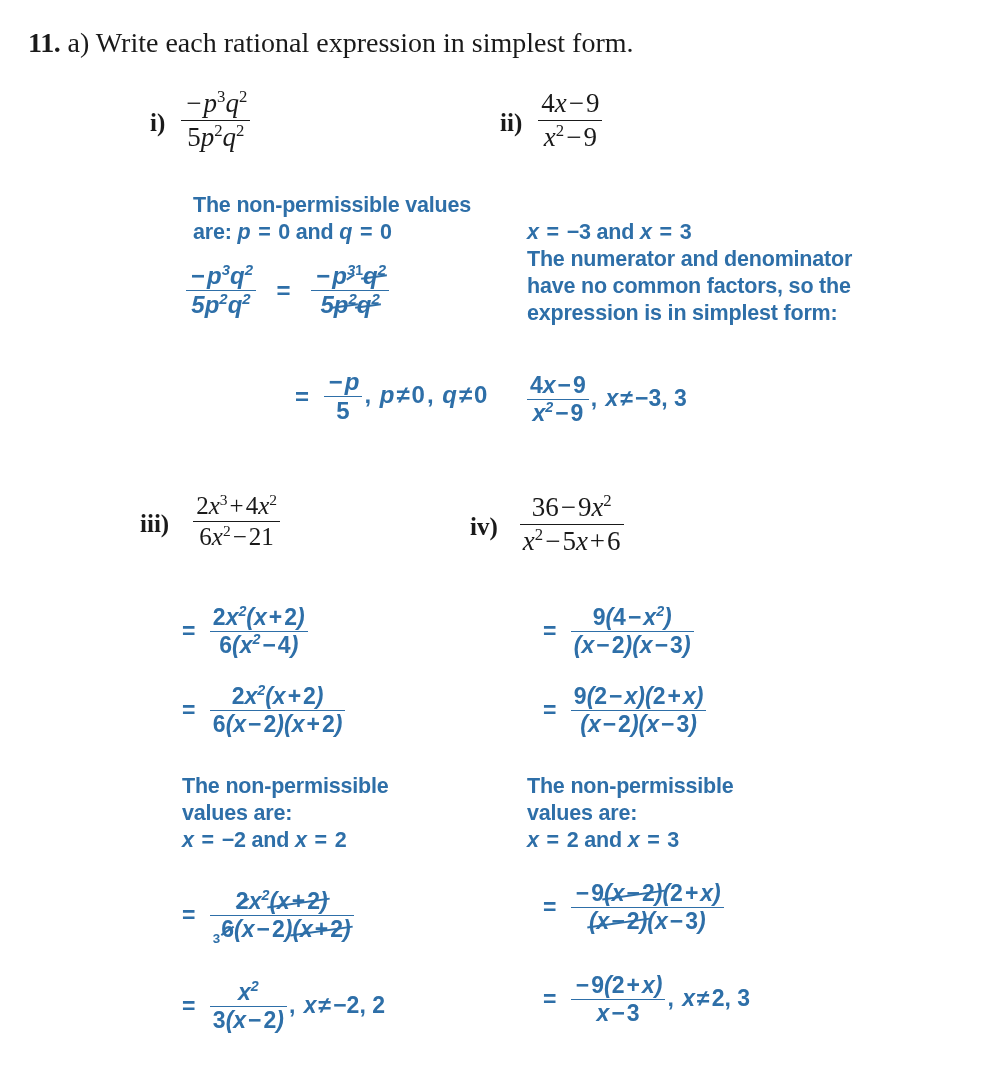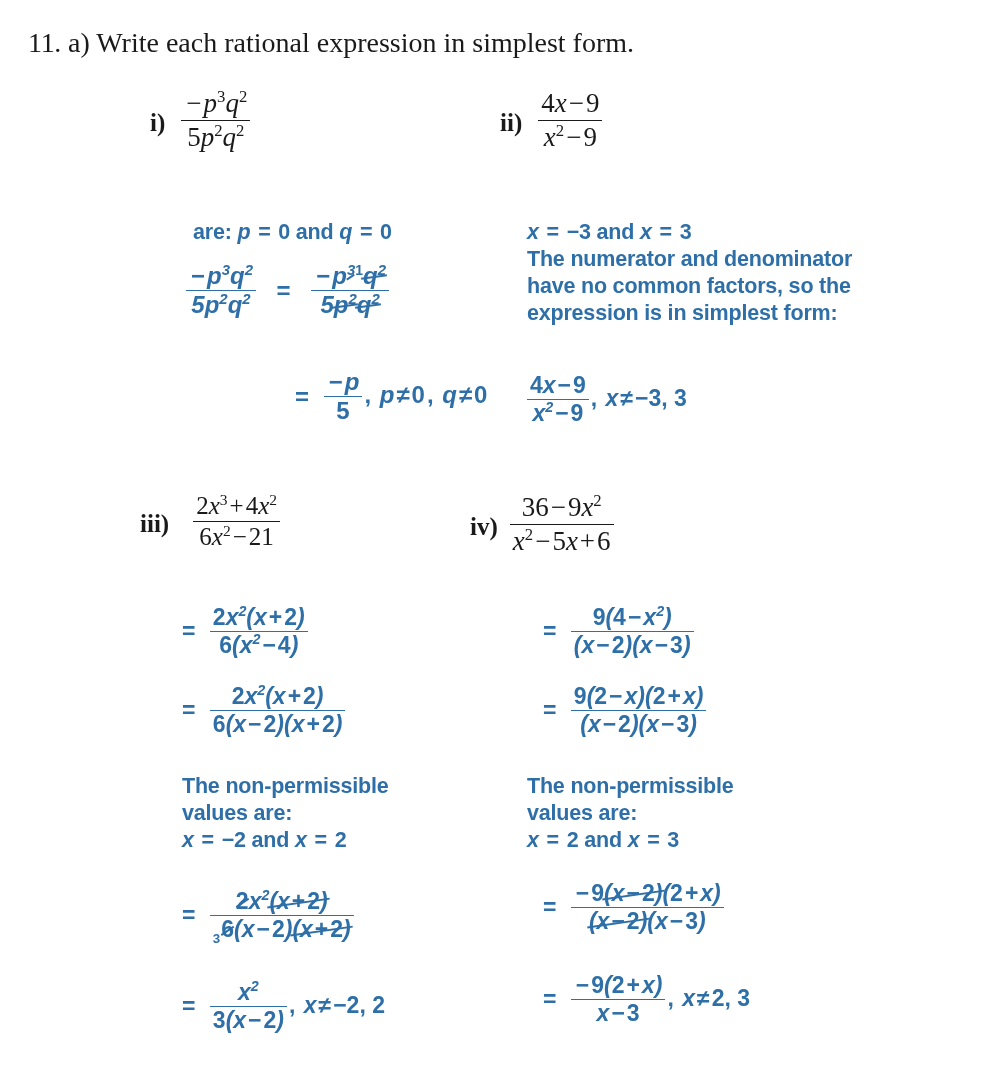--- a/index.html
+++ b/index.html
@@ -19,21 +19,21 @@
   
   .q-header {
     position: absolute;
     left: 28px;
     top: 26px;
     font-size: 28px;
     line-height: 1.2;
     white-space: nowrap;
   }
   .q-num {
-    font-weight: normal;
+    font-weight: bold;
     letter-spacing: -0.3px;
     margin-top: 30px;
   }
   .q-part {
     font-weight: normal;
     text-align: right;
   }
 
   
   .prob {
@@ -155,21 +155,21 @@
   <span class="roman">i)</span>
   <span class="mblack" style="font-size:27px; margin-left:12px;">
     <span class="frac">
       <span class="num"><span class="op">−</span>p<span class="sup supn">3</span>q<span class="sup supn">2</span></span>
       <span class="den"><span class="num-lit">5</span>p<span class="sup supn">2</span>q<span class="sup supn">2</span></span>
     </span>
   </span>
 </div>
 
 <div class="sol-text blue" style="left:193px; top:192px; width:320px;">
-  <br>
+  <span>The non-permissible values</span><br>
   <span>are:</span>
   <span class="v">p</span>
   <span class="neq">=</span>
   <span>0</span>
   <span>and</span>
   <span class="v">q</span>
   <span class="neq">=</span>
   <span>0</span>
 </div>
 
@@ -277,21 +277,21 @@
   <span class="eq">=</span>
   <span class="frac tight">
     <span class="num">x<span class="sup">2</span></span>
     <span class="den"><span class="num-lit">3</span>(x<span class="op">−</span><span class="num-lit">2</span>)</span>
   </span><span class="op">,</span>
   <span>x<span class="neq">≠</span><span class="num-lit">−2, 2</span></span>
 </div>
 
 <div class="prob" style="left:470px; top:492px;">
   <span class="roman">iv)</span>
-  <span class="mblack" style="font-size:27px; margin-left:8px;">
+  <span class="mblack" style="font-size:27px; margin-left:18px;">
     <span class="frac">
       <span class="num"><span class="num-lit">36</span><span class="op">−</span><span class="num-lit">9</span>x<span class="sup supn">2</span></span>
       <span class="den">x<span class="sup supn">2</span><span class="op">−</span><span class="num-lit">5</span>x<span class="op">+</span><span class="num-lit">6</span></span>
     </span>
   </span>
 </div>
 
 <div class="blue" style="position:absolute; left:543px; top:604px; font-size:23px; font-family:'Liberation Sans',sans-serif; font-weight:bold; font-style:italic;">
   <span class="eq">=</span>
   <span class="frac tight">

